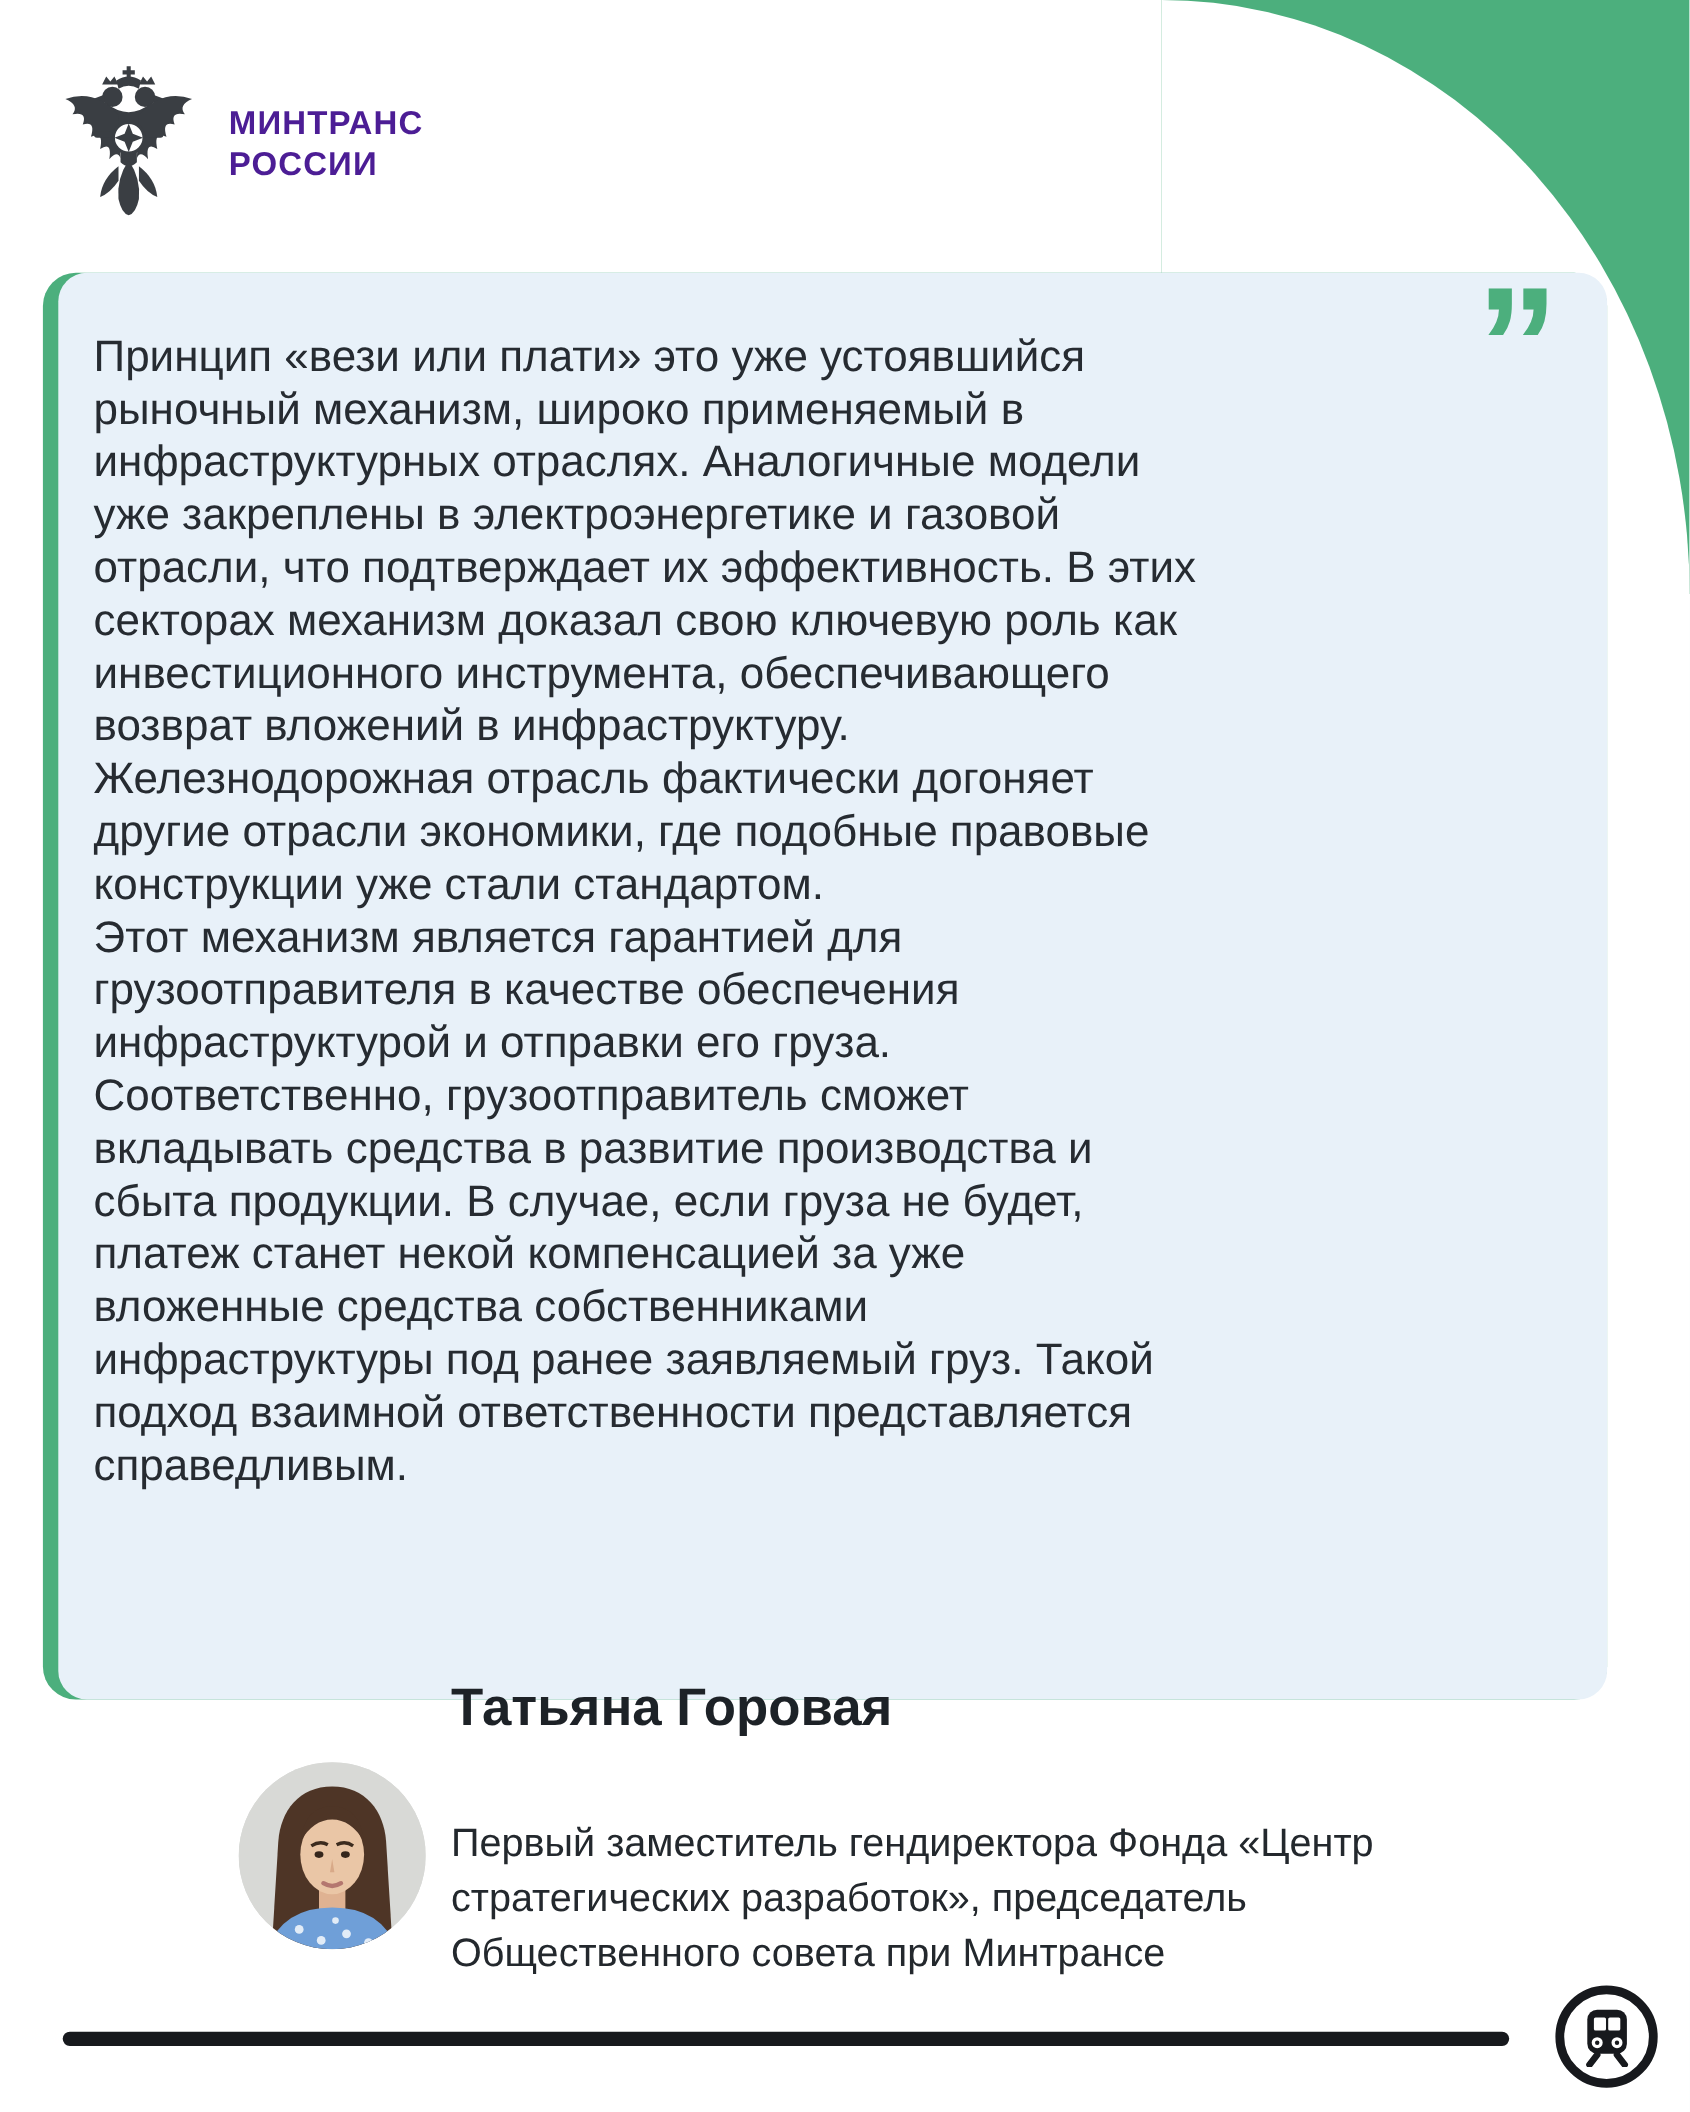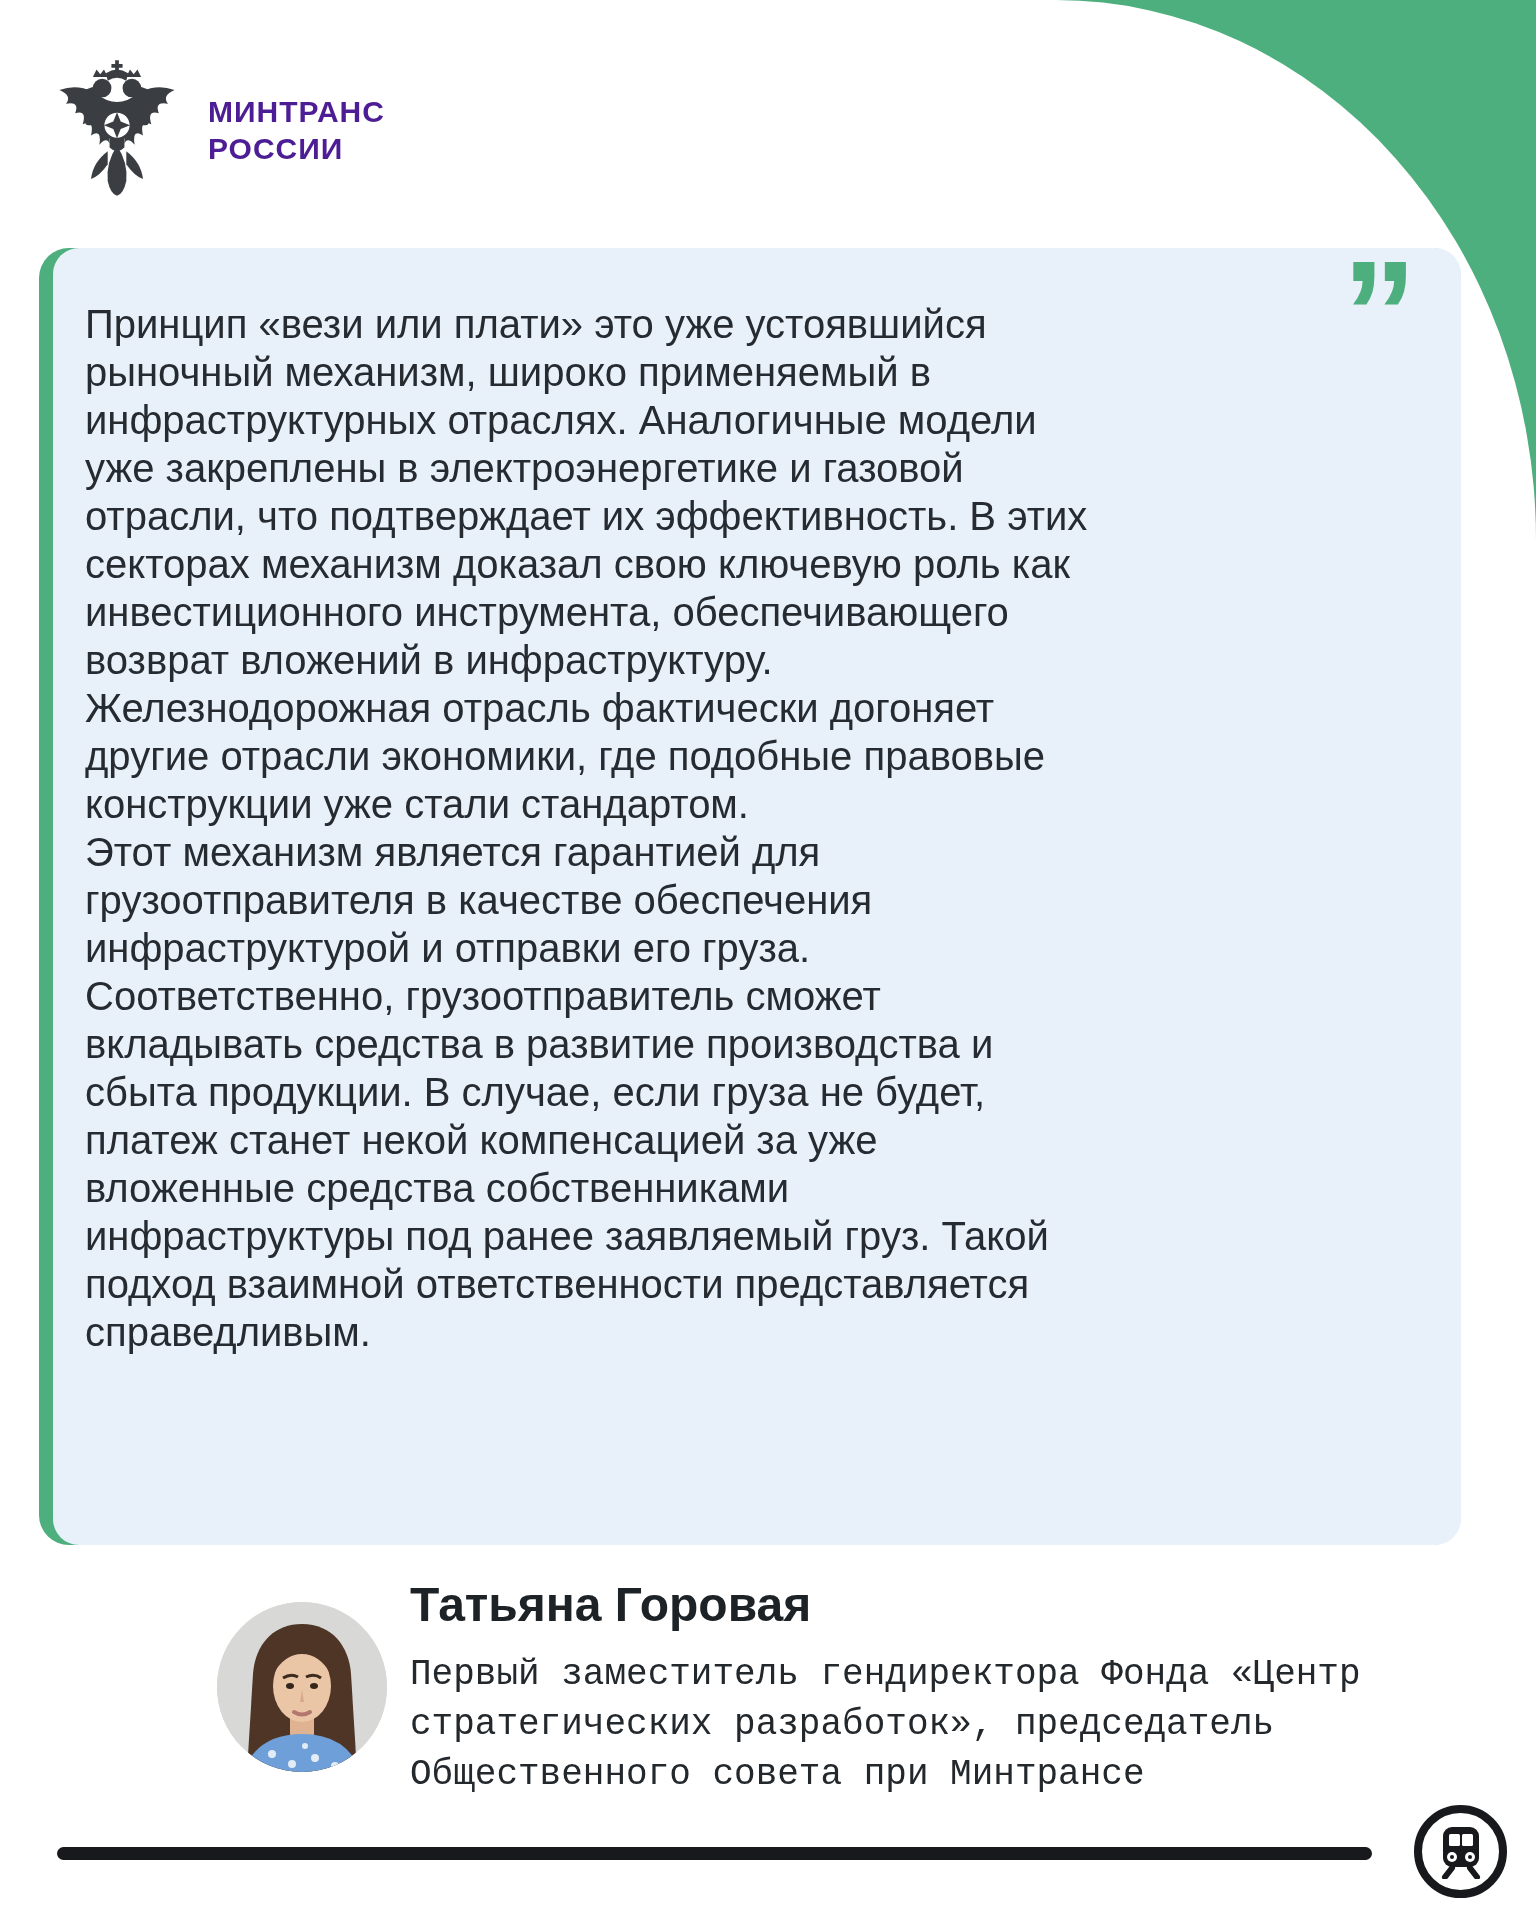--- a/index.html
+++ b/index.html
@@ -23,24 +23,24 @@
                 background:#4CAF7D; border-radius:30px; padding-left:14px; z-index:2; }
   .quote-inner { width:100%; height:100%; background:#E8F1F9; border-radius:26px;
                  padding:52px 44px 0 32px; position:relative; }
   .quote-text { font-size:40px; line-height:48px; color:#262B31; white-space:pre-line; }
   .quote-mark { position:absolute; top:-10px; right:44px; font-size:150px; line-height:1;
                 font-weight:bold; color:#4CAF7D; user-select:none; }
 
   
   .avatar { position:absolute; left:217px; top:1602px; width:170px; height:170px;
             border-radius:50%; overflow:hidden; z-index:2; background:#d8d9d6; }
-  .author-name  { position:absolute; left:410px; top:1577px; font-size:48px; font-weight:bold;
+  .author-name  { position:absolute; left:410px; top:1525px; font-size:48px; font-weight:bold;
                   color:#1D2227; z-index:2; }
   .author-title { position:absolute; left:410px; top:1650px; font-size:36px; line-height:50px;
-                  color:#23282D; white-space:pre-line; z-index:2;font-family:Liberation Mono, monospace; }
+                  color:#23282D; white-space:pre-line; z-index:2; }
 
   
   .footer-line  { position:absolute; left:57px; top:1847px; width:1315px; height:13px;
                   background:#17191D; border-radius:7px; z-index:2; }
   .footer-badge { position:absolute; left:1414px; top:1805px; width:93px; height:93px;
                   border:8px solid #17191D; border-radius:50%; display:flex;
                   align-items:center; justify-content:center; z-index:2; background:#ffffff; }
 </style>
 </head>
 <body>

